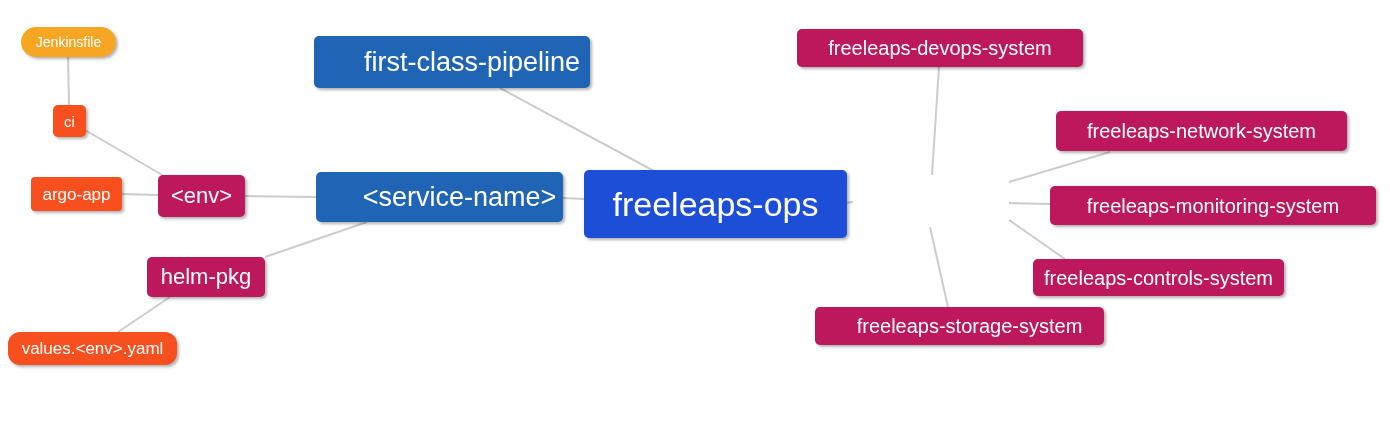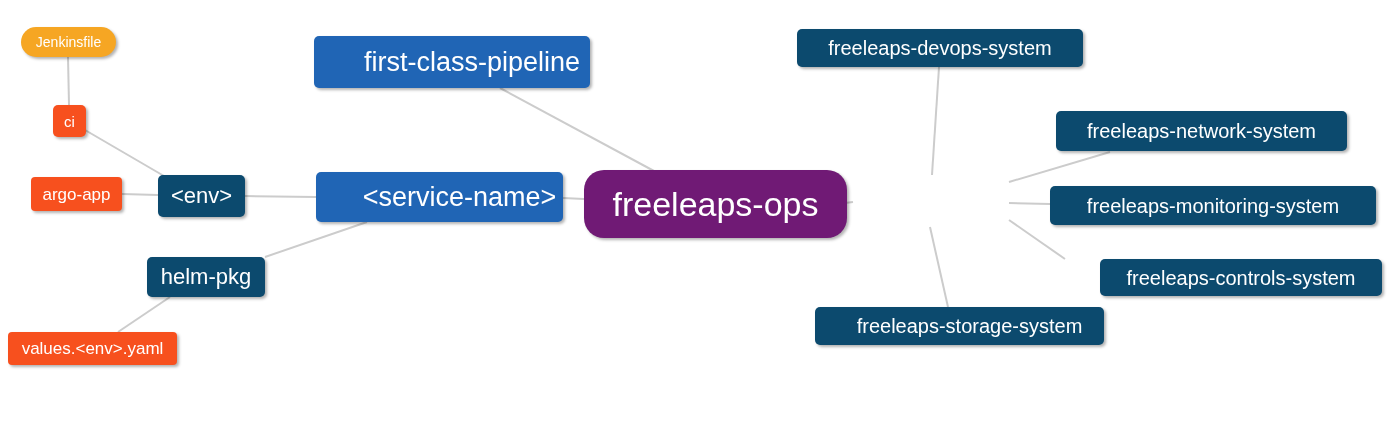--- a/index.html
+++ b/index.html
@@ -33,24 +33,24 @@
     justify-content: center;
     color: #ffffff;
     border-radius: 5px;
     box-shadow: 2px 2px 3px rgba(0,0,0,0.30);
     white-space: nowrap;
     box-sizing: border-box;
     cursor: default;
     line-height: 1;
   }
   .blue   { background: #2065b5; padding-left: 40px; }
-  .green  { background: #0c4a6e; }
+  .green  { background: #be185d; }
   .orange { background: #f6a623; }
   .red    { background: #f7501e; }
-  .dark   { background: #701a75; border-radius: 20px; }
+  .dark   { background: #1d4ed8; }
 </style>
 </head>
 <body>
 
 <div class="canvas">
 
   <svg class="edges" viewBox="0 0 1390 421" aria-hidden="true">
     <line class="edge" x1="68" y1="57" x2="69" y2="105"></line>
     <line class="edge" x1="85" y1="130" x2="164" y2="176"></line>
     <line class="edge" x1="122" y1="194" x2="158" y2="195"></line>
@@ -76,26 +76,26 @@
   <div class="node green" style="left:158px;  top:175px; width:87px;  height:42px; font-size:22px;">&lt;env&gt;</div>
 
   <div class="node red" style="left:53px;   top:105px; width:33px;  height:32px; font-size:15px;">ci</div>
 
   <div class="node orange" style="left:21px;   top:27px;  width:95px;  height:30px; font-size:14px; border-radius:15px;">Jenkinsfile</div>
 
   <div class="node red" style="left:31px;   top:177px; width:91px;  height:34px; font-size:17px; border-radius:4px;">argo-app</div>
 
   <div class="node green" style="left:147px;  top:257px; width:118px; height:40px; font-size:22px;">helm-pkg</div>
 
-  <div class="node red" style="left:8px;    top:332px; width:169px; height:33px; font-size:17px; border-radius:4px;">values.&lt;env&gt;.yaml</div>
+  <div class="node red" style="left:8px;    top:332px; width:169px; height:33px; font-size:17px; border-radius:12px;">values.&lt;env&gt;.yaml</div>
 
 
   <div class="node green" style="left:797px;  top:29px;  width:286px; height:38px; font-size:20px;">freeleaps-devops-system</div>
 
   <div class="node green" style="left:1056px; top:111px; width:291px; height:40px; font-size:20px;">freeleaps-network-system</div>
 
   <div class="node green" style="left:1050px; top:186px; width:326px; height:39px; font-size:20px;">freeleaps-monitoring-system</div>
 
-  <div class="node green" style="left:1100px; top:259px; width:282px; height:37px; font-size:20px;">freeleaps-controls-system</div>
+  <div class="node green" style="left:1033px; top:259px; width:251px; height:37px; font-size:20px;">freeleaps-controls-system</div>
 
   <div class="node green" style="left:815px;  top:307px; width:289px; height:38px; font-size:20px;padding-left:20px;">freeleaps-storage-system</div>
 
 </div>
 
 </body></html>

